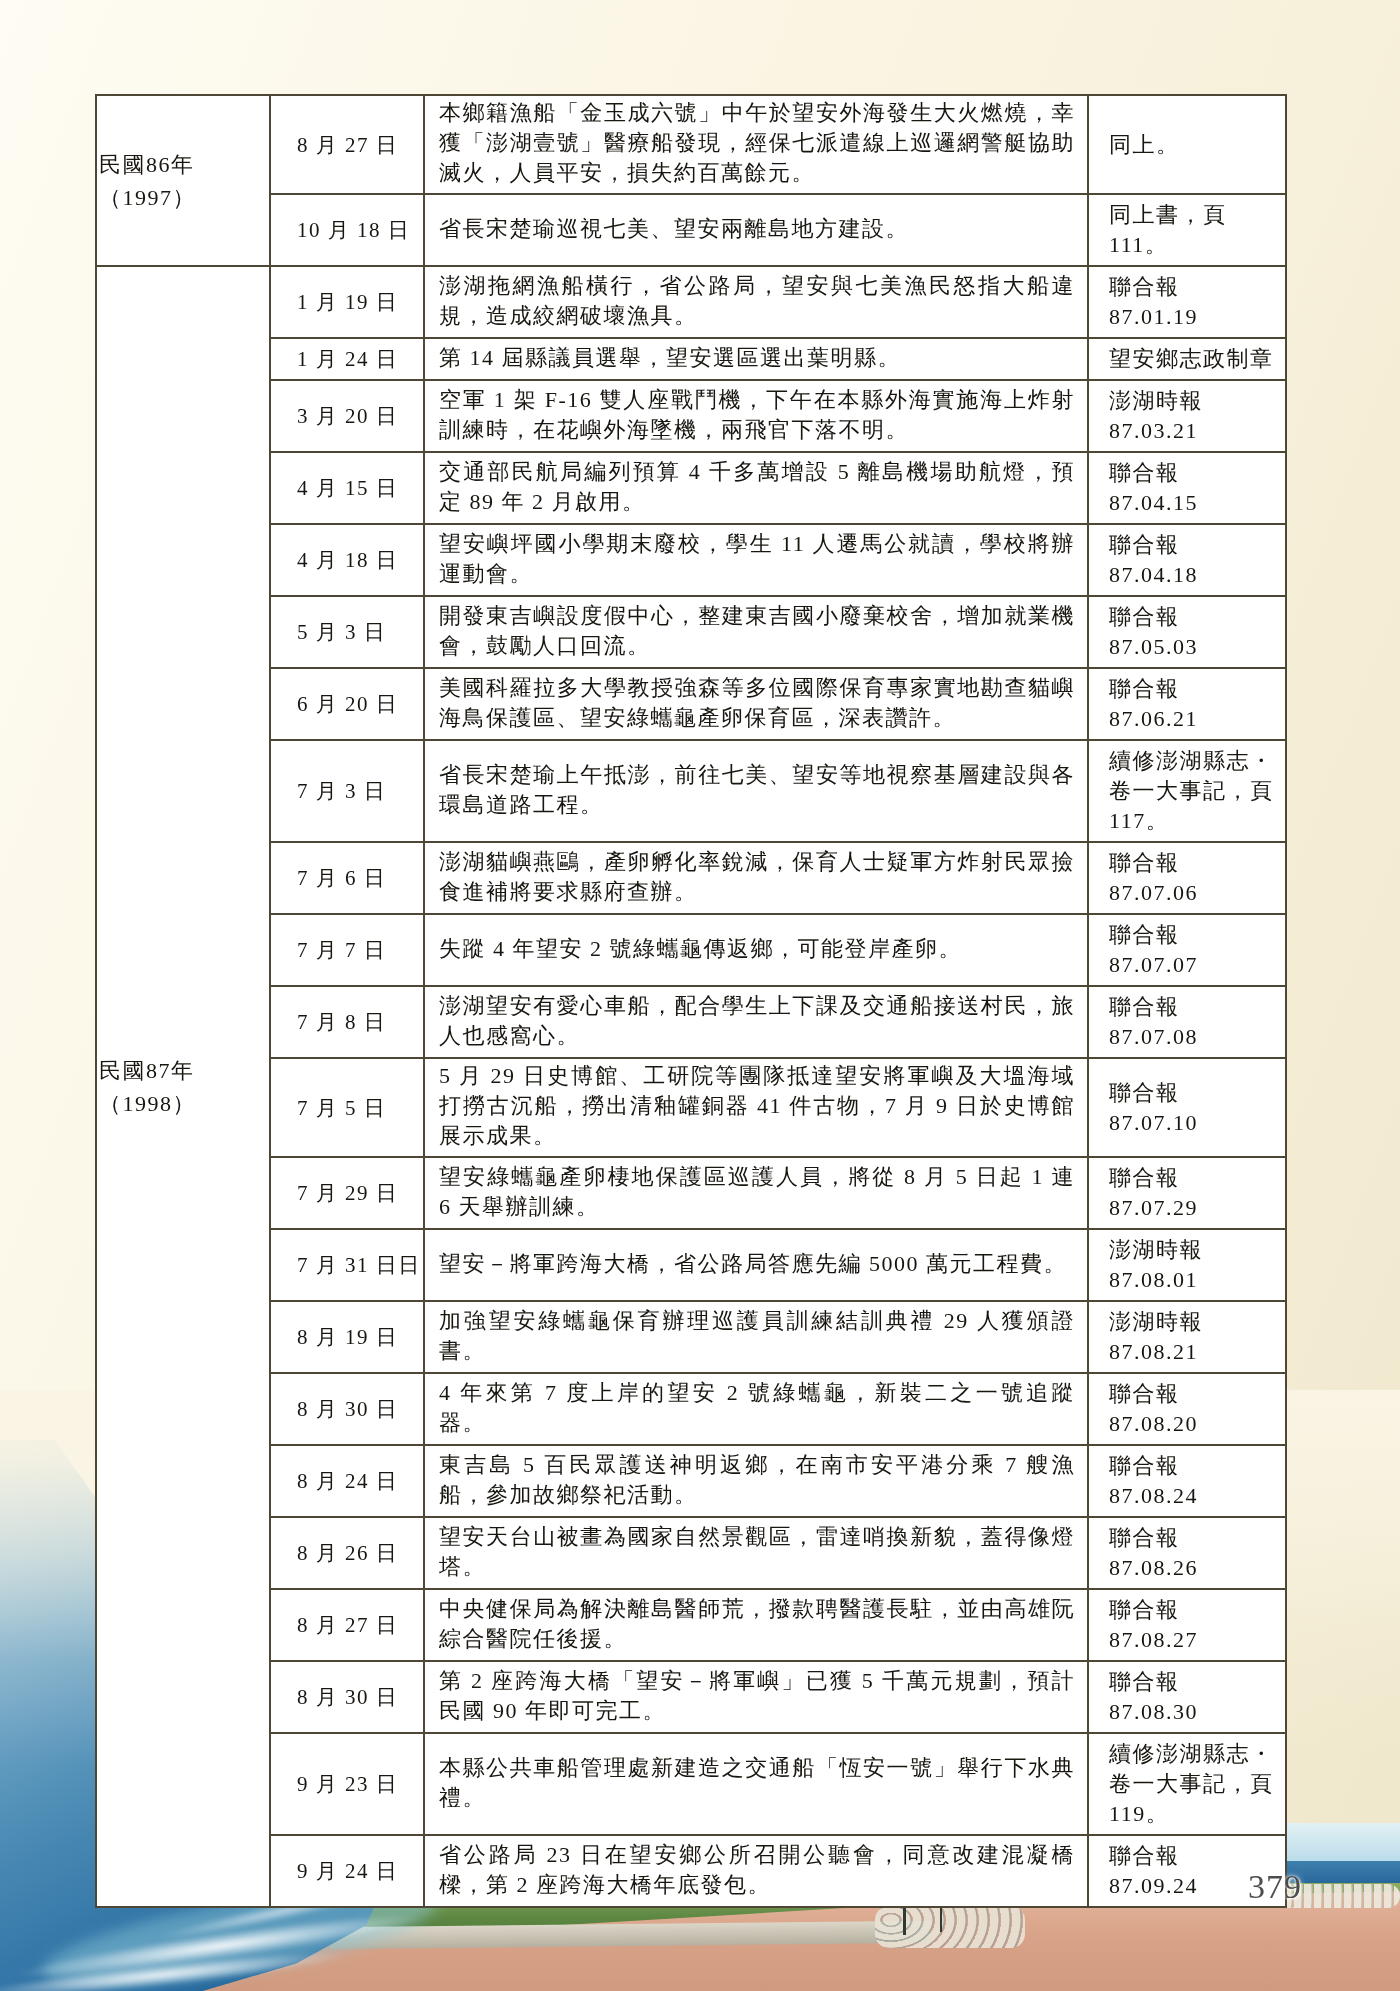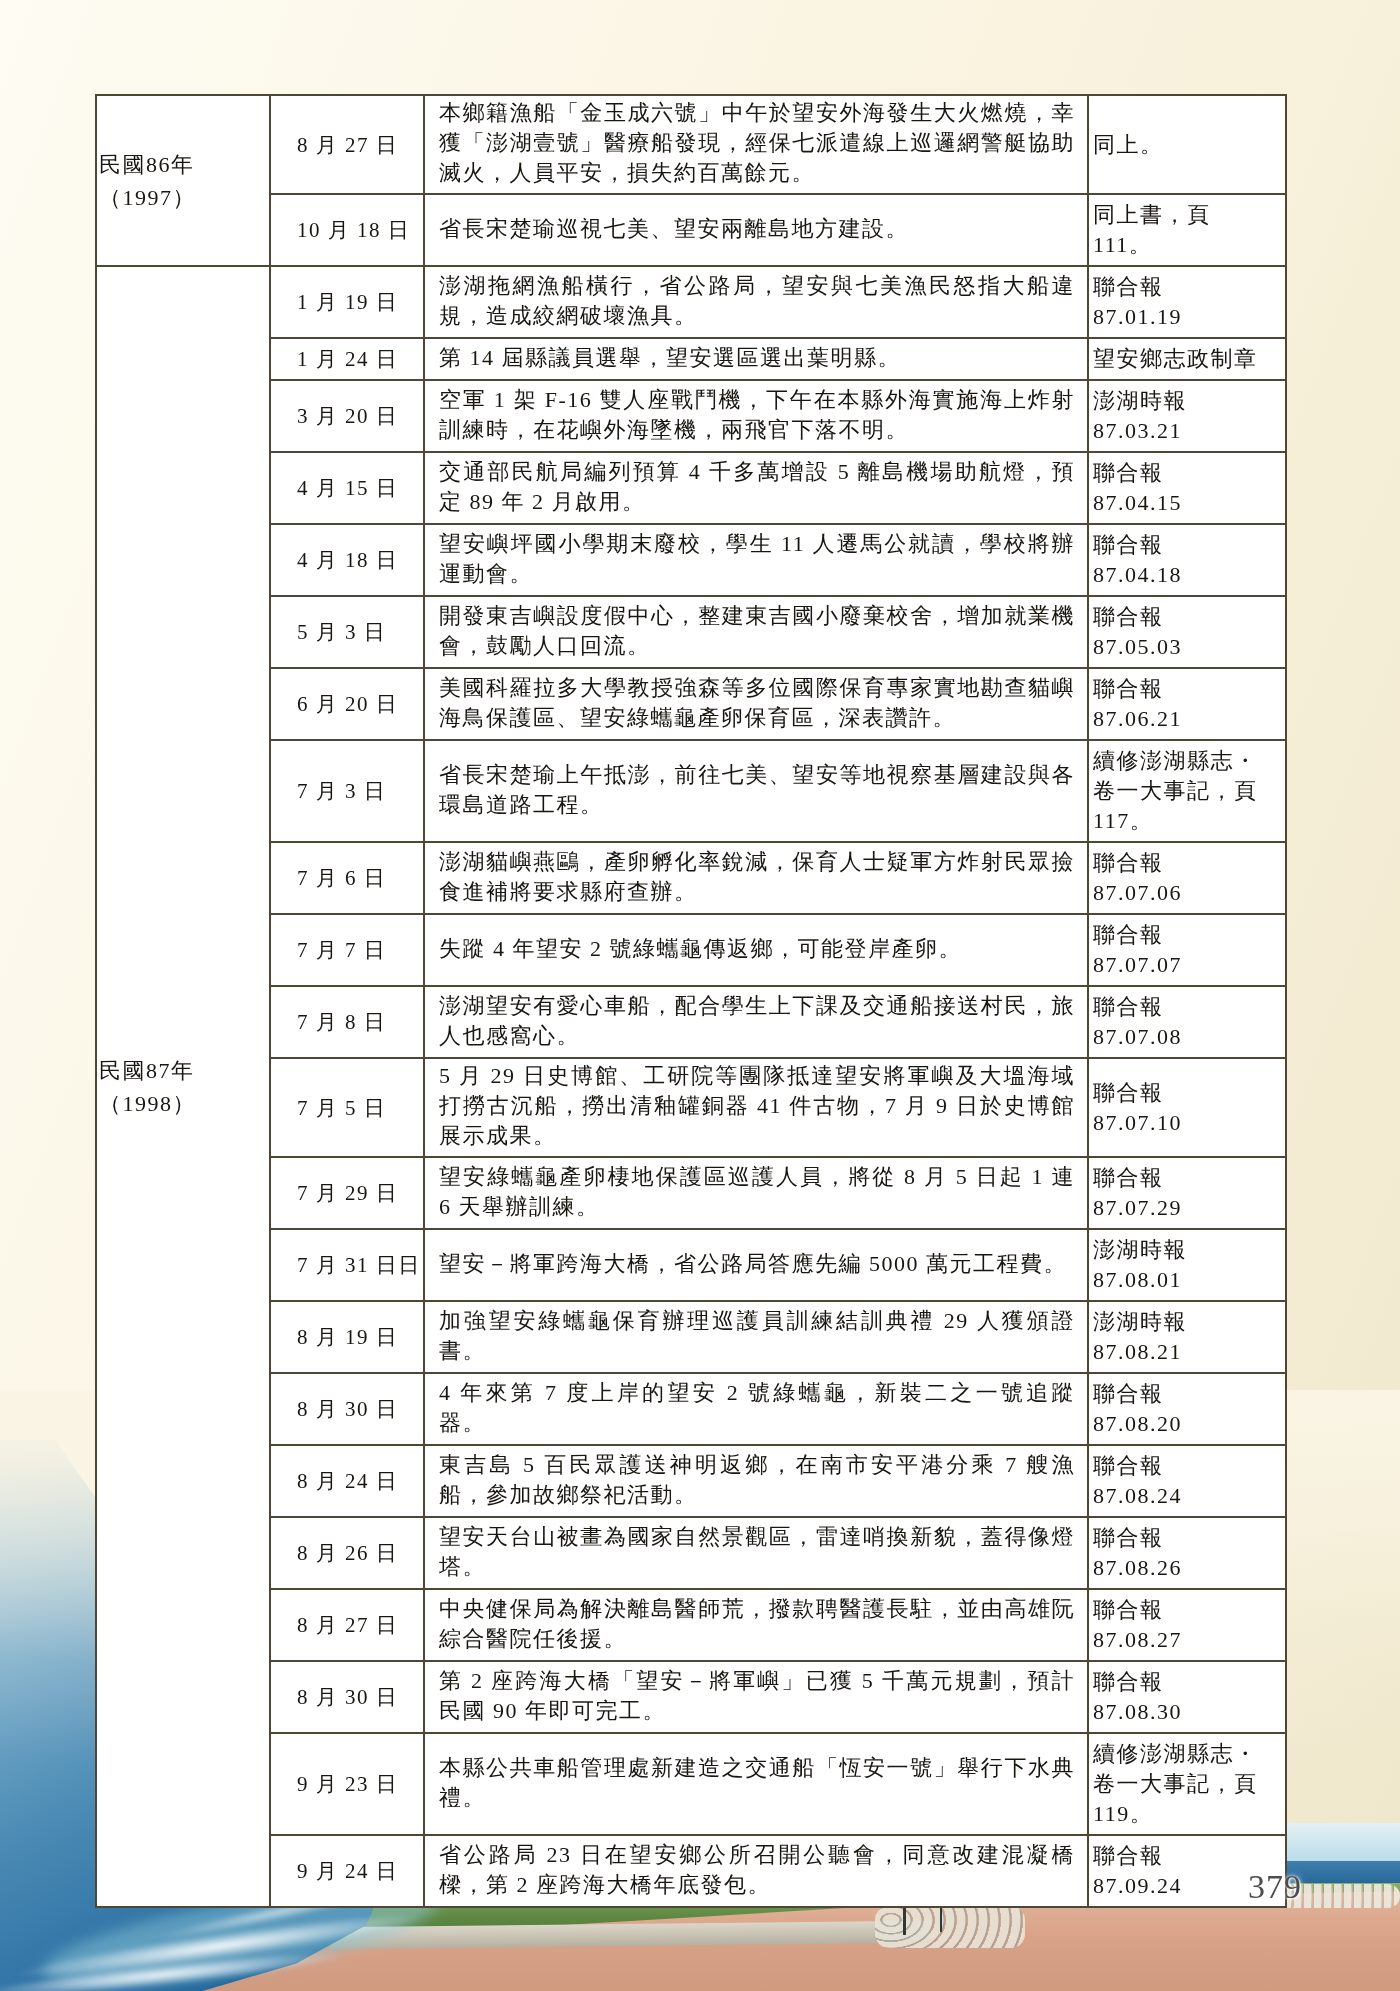--- a/index.html
+++ b/index.html
@@ -51,21 +51,21 @@
     font-size:34px;letter-spacing:1px;color:#4d4d4d;
     text-shadow:0 0 3px rgba(255,255,255,.95),0 0 7px rgba(255,255,255,.8),1px 1px 2px rgba(255,255,255,.9);}
   
   .chron{position:absolute;left:95px;top:94px;z-index:15;
     width:1190px;height:1712px;table-layout:fixed;border-collapse:collapse;
     font-size:22px;color:#191610;letter-spacing:1.5px;line-height:30px;}
   .chron td{border:2px solid #4e4735;background:#fff;vertical-align:middle;padding:5px 10px;}
   td.year-cell{padding-left:2px;line-height:33px;}
   td.date-cell{font-size:21px;padding-left:26px;white-space:nowrap;}
   td.event-cell{text-align:justify;padding:2px 12px 5px 14px;}
-  td.source-cell{white-space:pre-line;padding-left:4px;}
+  td.source-cell{white-space:pre-line;padding-left:20px;}
 </style>
 </head>
 <body>
 
 <div class="page">
 
   <div class="photo">
     <div class="ph-sky"></div>
     <div class="ph-farsea"></div>
     <div class="ph-grass"></div>

